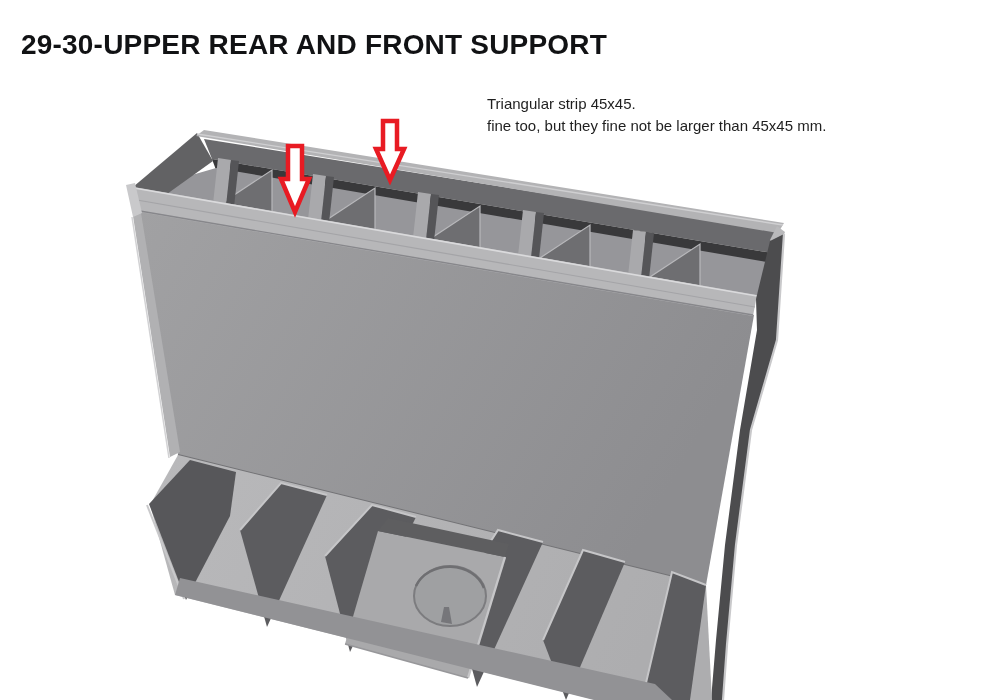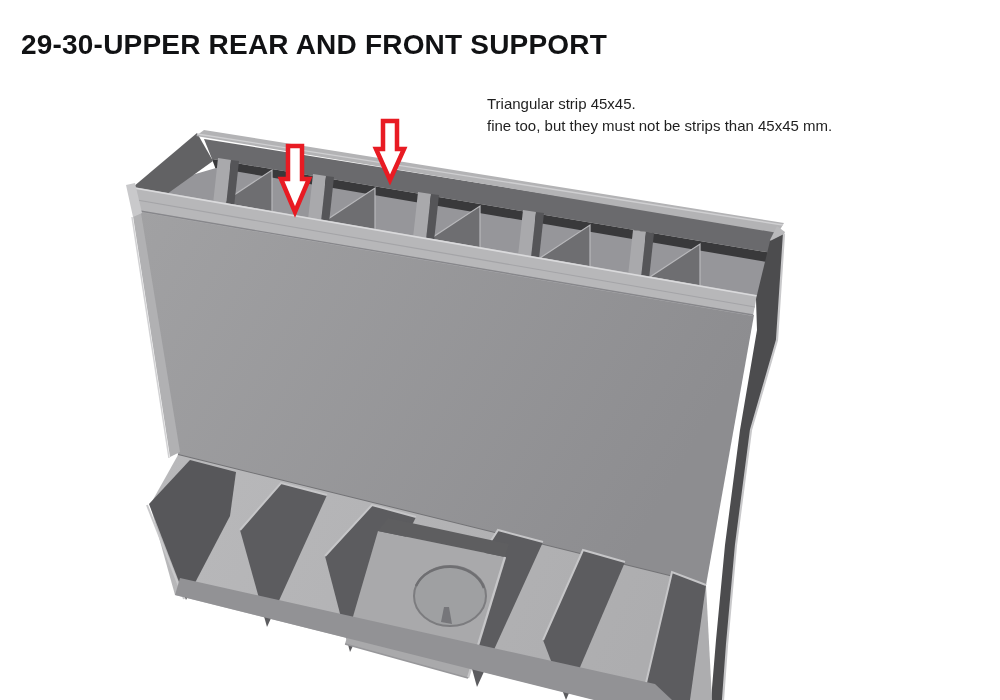--- a/index.html
+++ b/index.html
@@ -21,21 +21,21 @@
   .figure-wrap{position:absolute;left:0;top:0;width:1000px;height:700px;}
   svg{display:block;}
 </style>
 </head>
 <body>
 
 <h1 class="page-title">29-30-UPPER REAR AND FRONT SUPPORT</h1>
 
 <div class="annotation">
   <div>Triangular strip 45x45.</div>
-  <div>fine too, but they must not be strips than 45x45 mm.</div>
+  <div>fine too, but they fine not be larger than 45x45 mm.</div>
 </div>
 
 <div class="figure-wrap">
 <svg width="1000" height="700" viewBox="0 0 1000 700" xmlns="http://www.w3.org/2000/svg">
   <defs>
     <linearGradient id="gradFace" x1="0" y1="0" x2="1" y2="0.35">
       <stop offset="0" stop-color="#a1a1a3"></stop>
       <stop offset="1" stop-color="#8d8d90"></stop>
     </linearGradient>
     <linearGradient id="gradBase" x1="0" y1="0" x2="1" y2="0.2">

